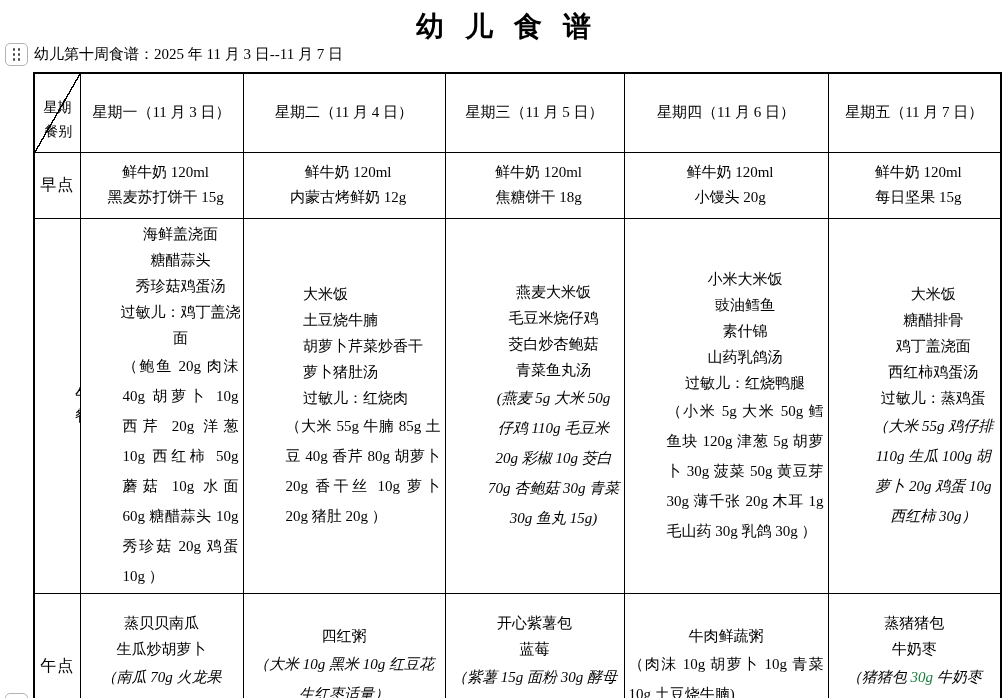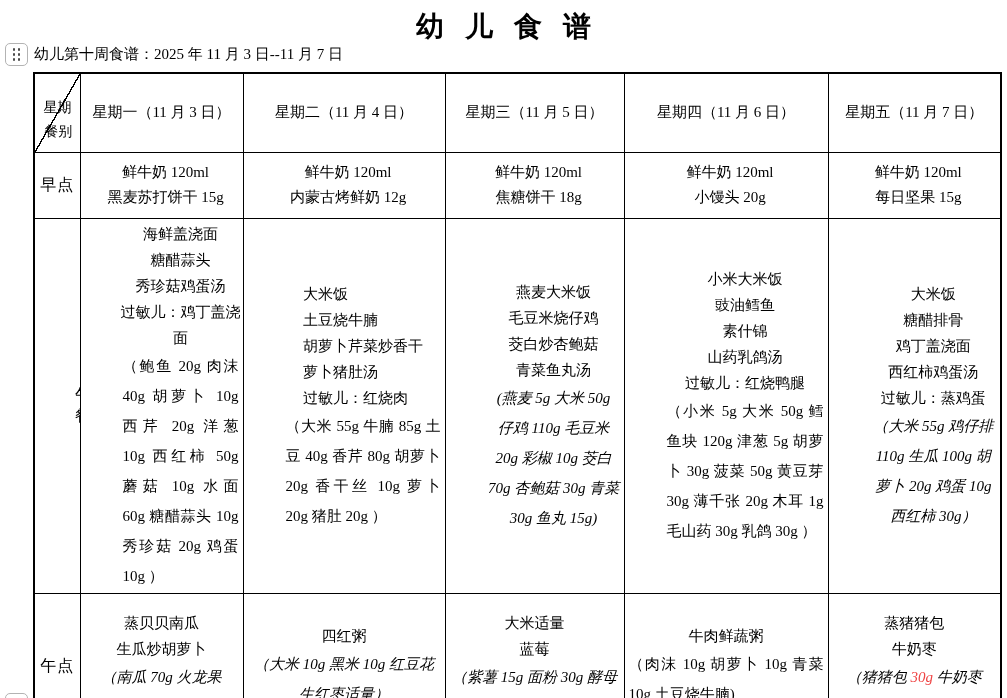--- a/index.html
+++ b/index.html
@@ -40,21 +40,21 @@
   .corner-top { text-align:right; padding:14px 2px 0 0; line-height:18px; }
   .corner-bottom { text-align:center; padding:6px 0 0 2px; line-height:18px; }
   .lines div { line-height:25px;padding-left:8px; }
   .dishes { text-align:center; }
   .dishes div { line-height:26px; }
   .block-left { text-align:center; }
   .block-left .dishes { display:inline-block; text-align:left; }
   .qty { line-height:30px; padding:0 2px; }
   .q-just { text-align:justify; }
   .q-center { text-align:center;font-style:italic; }
-  .qty .hl { color:#ef4444; }
+  .qty .hl { color:#15803d; }
   .row-label { font-size:16px; letter-spacing:1px; }
 </style>
 </head>
 <body>
 
 <div class="page">
 
   <div class="doc-title">幼 儿 食 谱</div>
 
   <div class="handle">
@@ -182,21 +182,21 @@
           <div class="qty q-center">（南瓜 70g 火龙果 80g）</div>
         </td>
         <td>
           <div class="dishes">
               <div>四红粥</div>
             </div>
           <div class="qty q-center">（大米 10g 黑米 10g 红豆花生红枣适量）</div>
         </td>
         <td>
           <div class="dishes">
-              <div>大米适量</div>
+              <div>开心紫薯包</div>
               <div>蓝莓</div>
             </div>
           <div class="qty q-center">（紫薯 15g 面粉 30g 酵母适量）</div>
         </td>
         <td>
           <div class="dishes">
               <div>牛肉鲜蔬粥</div>
             </div>
           <div class="qty q-just">（肉沫 10g 胡萝卜 10g 青菜 10g 土豆烧牛腩)</div>
         </td>

